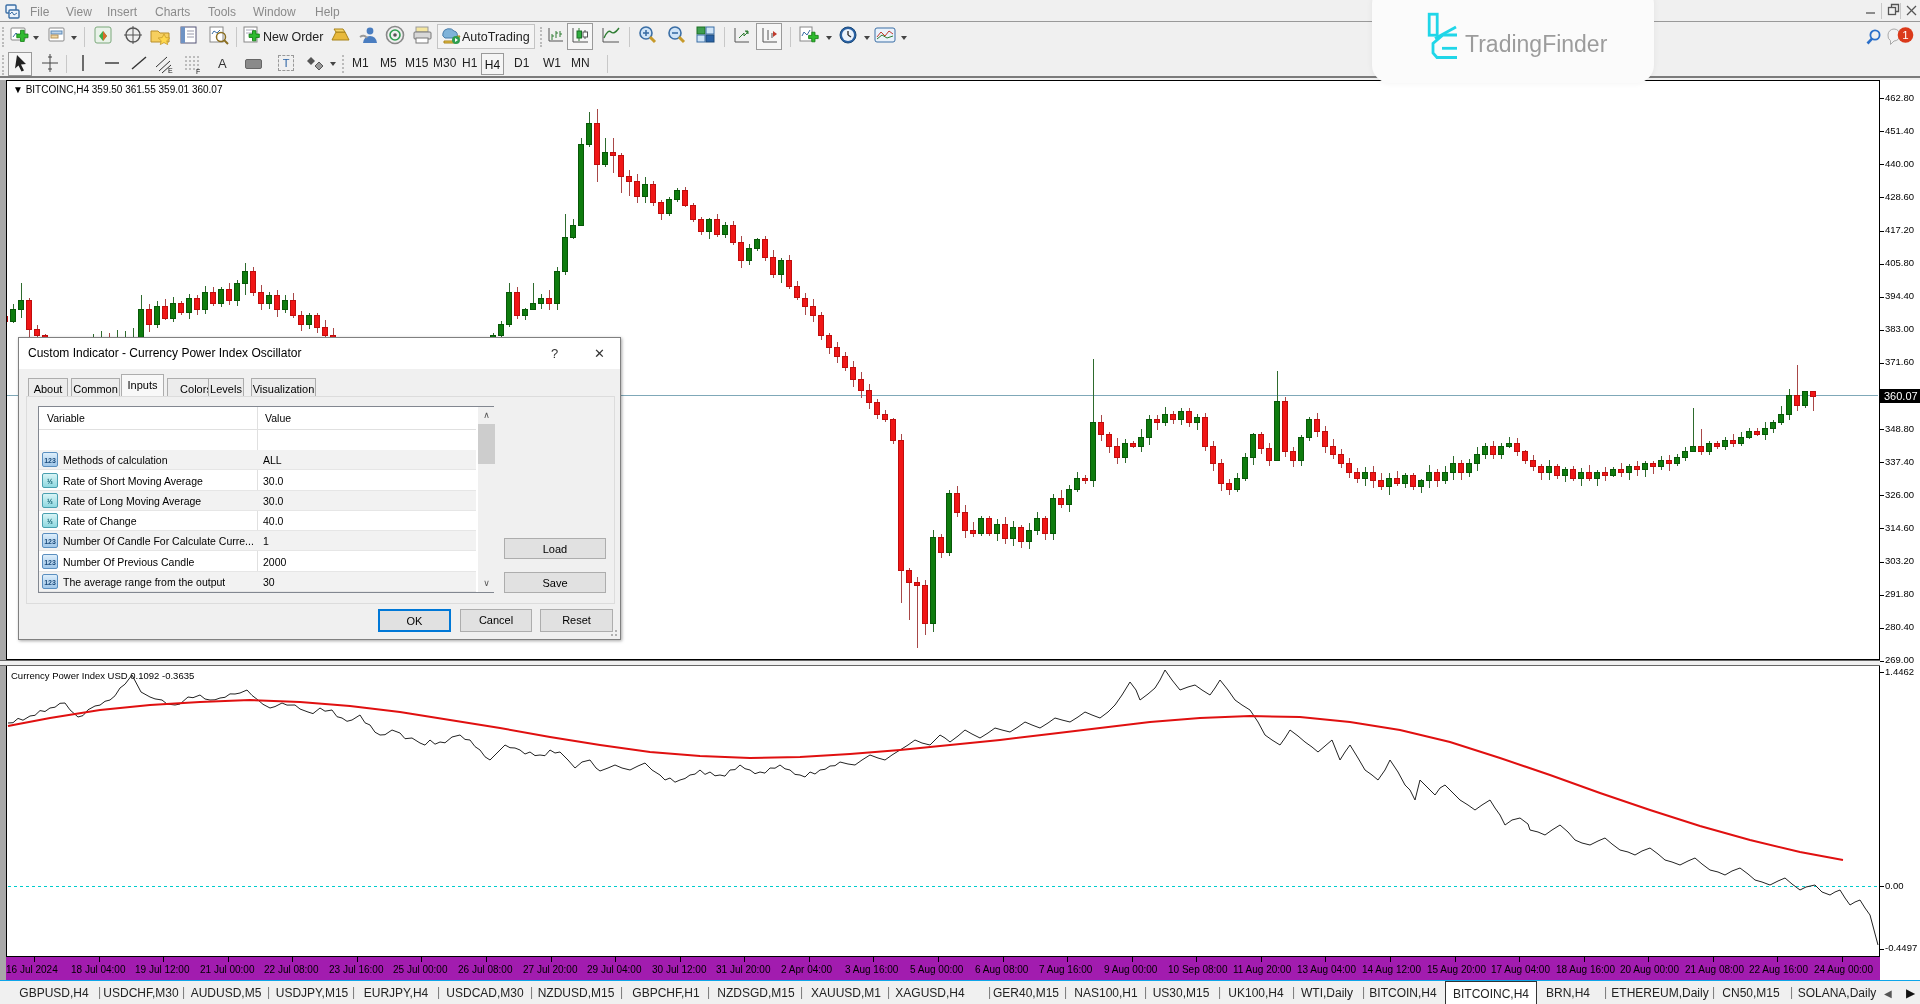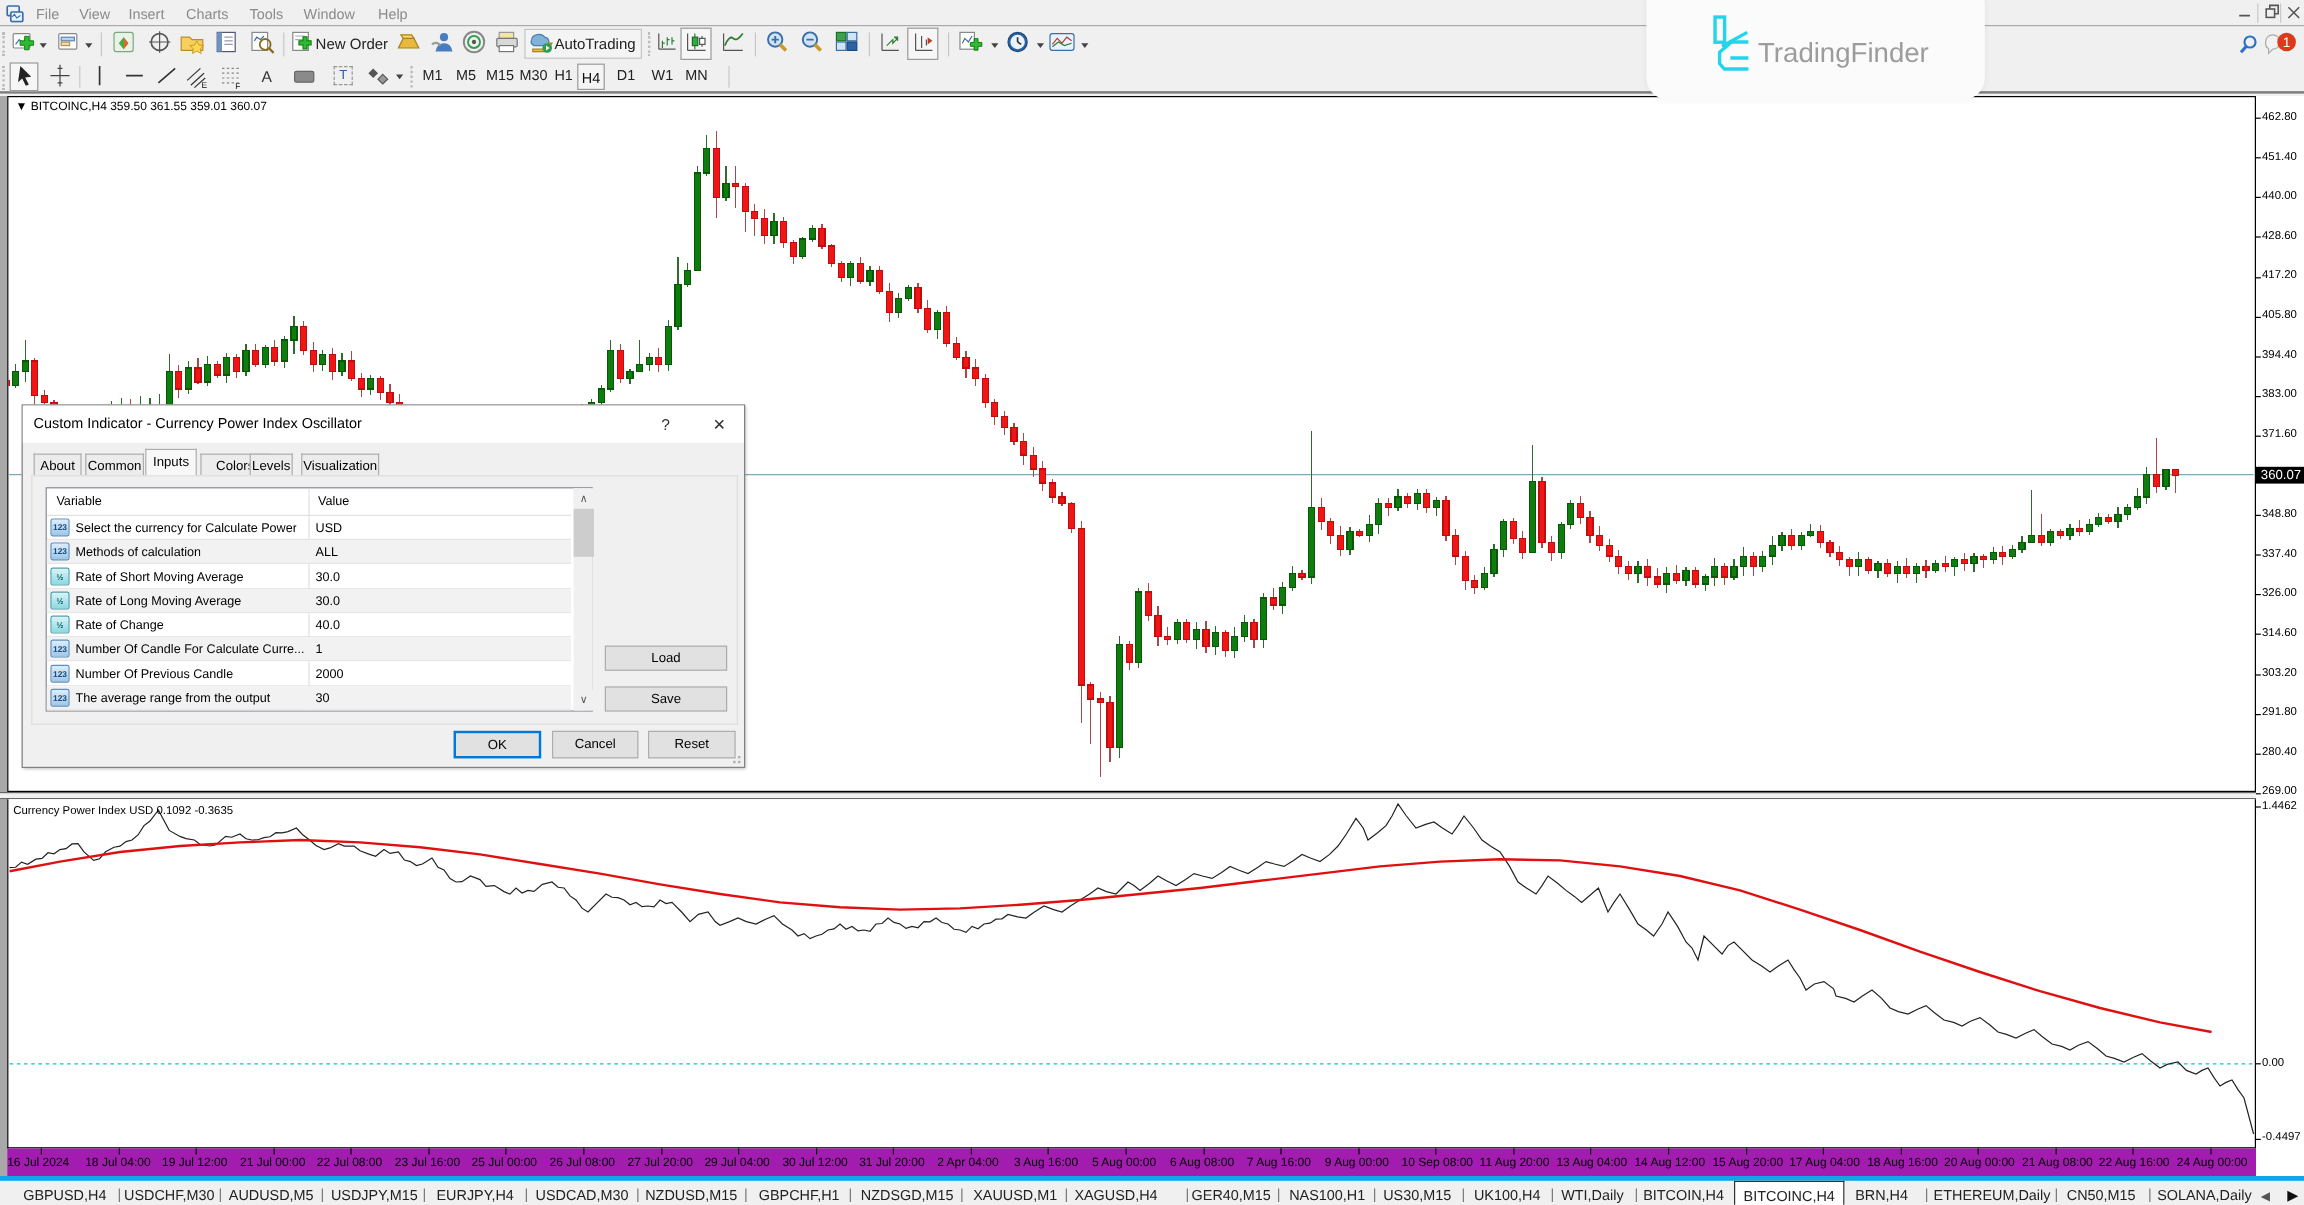--- a/index.html
+++ b/index.html
@@ -21,21 +21,21 @@
 #mainpane { position:absolute; left:6px; top:0px; width:1874px; height:580px; border:1px solid #000; background:#fff;text-align:center; }
 #divider { position:absolute; left:0px; top:580px; width:1920px; height:6px; background:#f0f0f0; border-top:1px solid #666; border-bottom:1px solid #666; }
 #indpane { position:absolute; left:6px; top:586px; width:1874px; height:291px; border:1px solid #000; border-top:none; background:#fff; }
 #scale { position:absolute; left:1880px; top:0; width:40px; height:900px; background:#fff; }
 .pricelabel { position:absolute; left:5px; font-size:9.5px; color:#000; }
 .ticky { position:absolute; left:0px; width:4px; height:1px; background:#000; }
 #timeaxis { position:absolute; left:6px; top:877px; width:1874px; height:23px; background:#a21caf; }
 .timelabel { position:absolute; top:7px; font-size:10px; color:#000; white-space:nowrap; transform-origin:left; }
 .timetick { position:absolute; top:0px; width:1px; height:5px; background:#000; }
 
-#tabbar { position:absolute; left:0; top:980px; width:1920px; height:24px; background:#f0f0f0; border-top:4px solid #0ea5e9; font-size:12px; color:#222; }
+#tabbar { position:absolute; left:0; top:980px; width:1920px; height:24px; background:#f0f0f0; border-top:1px solid #0ea5e9; font-size:12px; color:#222; }
 .tab { position:absolute; top:5px; white-space:nowrap; }
 .tabsep { position:absolute; top:4px; color:#777; }
 #seltab { position:absolute; top:0px; height:23px; background:#fff; border:1px solid #333; border-bottom:none; text-align:center; padding-top:5px; font-size:12px; }
 
 #logobox { position:absolute; left:1372px; top:-14px; width:282px; height:97px; background:#fbfbfb; border-radius:18px; box-shadow:0 0 6px rgba(0,0,0,0.06); }
 #logotext { position:absolute; left:93px; top:45px; font-size:23px; color:#9c9c9c; letter-spacing:0px; }
 
 #dialog { position:absolute; left:18px; top:337px; width:603px; height:303px; background:#f0f0f0; border:1px solid #808080; box-shadow:1px 1px 3px rgba(0,0,0,0.35); font-size:11px; color:#000; }
 #dlgtitlebar { position:absolute; left:0px; top:0px; width:601px; height:31px; background:#ffffff; }
 #dlgtitle { position:absolute; left:9px; top:8px; font-size:12px; color:#000; }
@@ -908,26 +908,20 @@
     <div class="dtab" style="left:102px;width:43px;background:#f8f8f8;top:36px;height:22px;z-index:2">Inputs</div>
     <div class="dtab" style="left:148px;width:58px">Colors</div>
     <div class="dtab" style="left:189px;width:36px">Levels</div>
     <div class="dtab" style="left:232px;width:65px">Visualization</div>
     <div id="dcontent">
       <div id="dtable">
         <div class="abs" style="left:8px;top:5px;font-size:10.5px">Variable</div>
         <div class="abs" style="left:226px;top:5px;font-size:10.5px">Value</div>
         <div class="abs" style="left:0px;top:22px;width:437px;height:1px;background:#e0e0e0"></div>
         <div class="abs" style="left:218px;top:0px;width:1px;height:185px;background:#e0e0e0"></div>
-        <div class="drow" style="top:23px;">
-            <span class="dico ico123">123</span>
-            <span class="dlab">Select the currency for Calculate Power</span>
-            <span class="dval">USD</span>
-            <span class="abs" style="left:0;bottom:0;width:437px;height:1px;background:#e6e6e6"></span>
-          </div>
 <div class="drow" style="top:43px;background:#f2f2f2;">
             <span class="dico ico123">123</span>
             <span class="dlab">Methods of calculation</span>
             <span class="dval">ALL</span>
             <span class="abs" style="left:0;bottom:0;width:437px;height:1px;background:#e6e6e6"></span>
           </div>
 <div class="drow" style="top:64px;">
             <span class="dico icohalf">½</span>
             <span class="dlab">Rate of Short Moving Average</span>
             <span class="dval">30.0</span>

